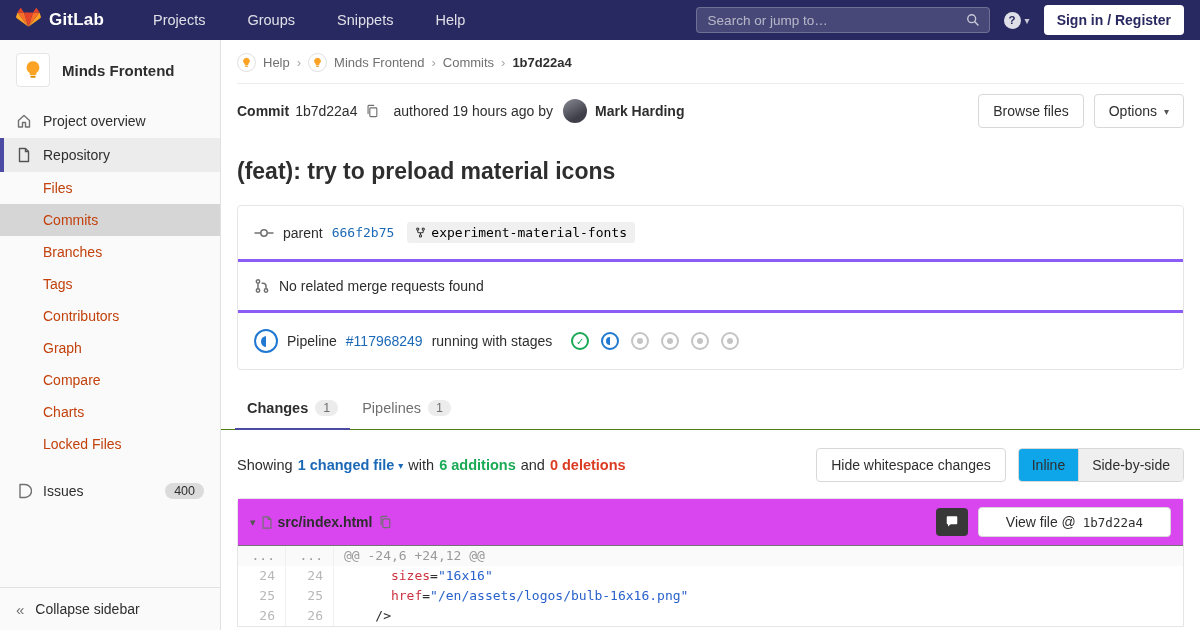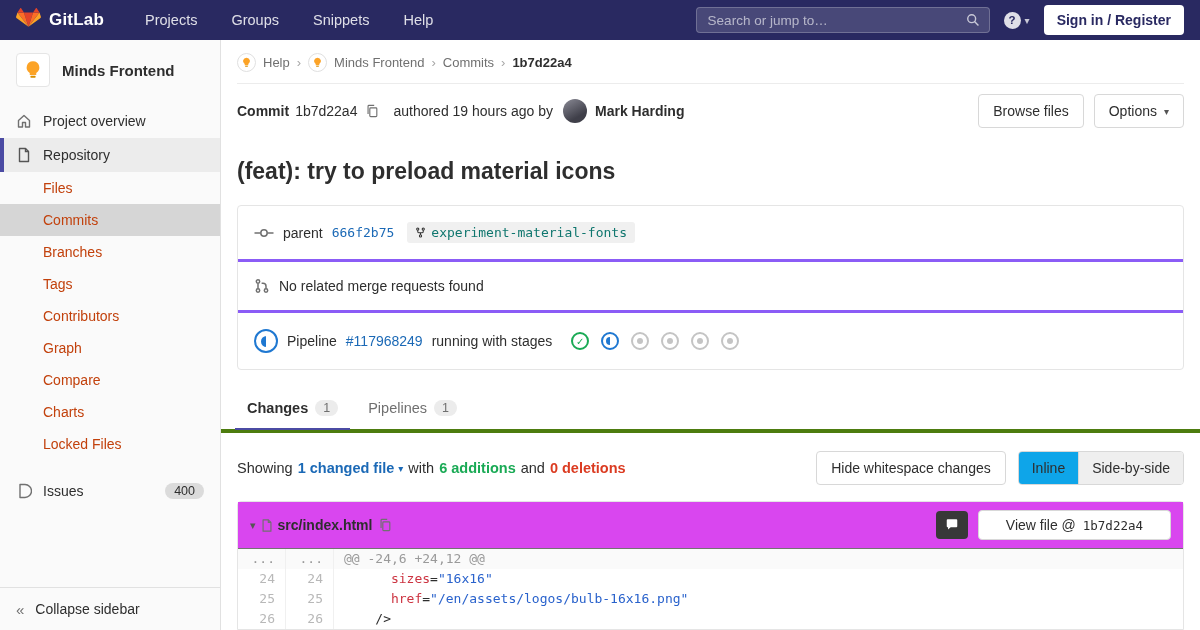--- a/index.html
+++ b/index.html
@@ -6,21 +6,21 @@
   body{
     width:1200px;height:630px;overflow:hidden;background:#fff;
     font-family:"Liberation Sans","DejaVu Sans",sans-serif;
     color:#2e2e2e;font-size:14px;
     -webkit-font-smoothing:antialiased;
   }
   a{text-decoration:none;color:inherit;cursor:pointer;}
   .mono{font-family:"DejaVu Sans Mono","Liberation Mono",monospace;}
 
   
-  .navbar{height:40px;background:#292961;display:flex;align-items:center;padding:0 16px;box-sizing:border-box;gap:12px;}
+  .navbar{height:40px;background:#292961;display:flex;align-items:center;padding:0 16px;box-sizing:border-box;gap:20px;}
   .brand{display:flex;align-items:center;gap:8px;margin-right:18px;}
   .brand-text{color:#fff;font-weight:700;font-size:17px;letter-spacing:.2px;}
   .nav-link{color:rgba(255,255,255,.85);font-size:14.5px;padding:0 11px;line-height:40px;}
   .nav-right{margin-left:auto;display:flex;align-items:center;gap:14px;}
   .search-box{width:294px;height:26px;background:rgba(255,255,255,.15);border:1px solid rgba(255,255,255,.22);border-radius:4px;display:flex;align-items:center;padding:0 9px;box-sizing:border-box;}
   .search-box input{flex:1;background:transparent;border:0;outline:none;color:#fff;font-size:13.5px;font-family:inherit;}
   .search-box input::placeholder{color:rgba(255,255,255,.6);}
   .help-wrap{display:flex;align-items:center;gap:4px;}
   .help-circle{width:17px;height:17px;border-radius:50%;background:rgba(255,255,255,.85);color:#292961;font-weight:700;font-size:11.5px;display:flex;align-items:center;justify-content:center;}
   .help-circle::before{content:"?";}
@@ -65,36 +65,36 @@
   .btn .dark-caret{color:#555;font-size:10px;}
   .btn .dark-caret::before{content:"▾";}
 
   .commit-title{font-size:23px;font-weight:700;margin:20px 0 20px;color:#2e2e2e;}
 
   .info-box{border:1px solid #e5e5e5;border-radius:4px;margin-bottom:16px;}
   .info-row{display:flex;align-items:center;gap:9px;padding:16px;}
   .info-row + .info-row{border-top:3px solid #8b5cf6;}
   .link{color:#1b69b6;}
   .sha-link{font-size:13px;}
-  .branch-chip{display:inline-flex;align-items:center;gap:5px;background:#f0f0f0;border-radius:3px;padding:3px 8px;font-size:13px;margin-left:4px;color:#0f766e;}
+  .branch-chip{display:inline-flex;align-items:center;gap:5px;background:#f0f0f0;border-radius:3px;padding:3px 8px;font-size:13px;margin-left:4px;color:#000000;}
 
   
   .ci{display:inline-flex;align-items:center;justify-content:center;border-radius:50%;box-sizing:border-box;flex:none;}
   .ci-success{width:18px;height:18px;border:2px solid #1aaa55;color:#1aaa55;font-size:10px;font-weight:700;}
   .ci-success::before{content:"✓";}
   .ci-running{width:18px;height:18px;border:2px solid #1f78d1;}
   .ci-running .half{width:8px;height:8px;border-radius:50%;background:linear-gradient(90deg,#1f78d1 50%,rgba(31,120,209,0) 50%);}
   .ci-created{width:18px;height:18px;border:2px solid #c4c4c4;}
   .ci-created .dot{width:6px;height:6px;border-radius:50%;background:#c4c4c4;}
   .ci.big{width:24px;height:24px;border-width:2.5px;}
   .ci.big .half{width:11px;height:11px;}
   .stages{display:flex;align-items:center;gap:12px;margin-left:10px;}
 
   
-  .tabs{display:flex;gap:6px;margin:6px -16px 0;padding:0 14px;border-bottom:4px solid #4d7c0f;}
+  .tabs{display:flex;margin:6px -16px 0;padding:0 14px;border-bottom:1px solid #4d7c0f;}
   .tab{display:flex;align-items:center;padding:14px 12px 12px;font-size:14.5px;color:#707070;border-bottom:2px solid transparent;margin-bottom:-1px;cursor:pointer;}
   .tab.active{color:#2e2e2e;font-weight:600;border-bottom-color:#4b4ba3;}
   .tab-badge{background:#ececec;color:#6f6f6f;border-radius:10px;padding:1px 8px;font-size:12.5px;margin-left:7px;font-weight:400;}
 
   
   .changes-bar{display:flex;align-items:center;gap:5px;margin:18px 0 16px;font-size:14.5px;}
   .add-text{color:#1aaa55;font-weight:700;}
   .del-text{color:#db3b21;font-weight:700;}
   .file-dropdown{color:#1b69b6;display:inline-flex;align-items:center;gap:4px;font-weight:600;}
   .blue-caret{color:#1b69b6;font-size:10px;}

